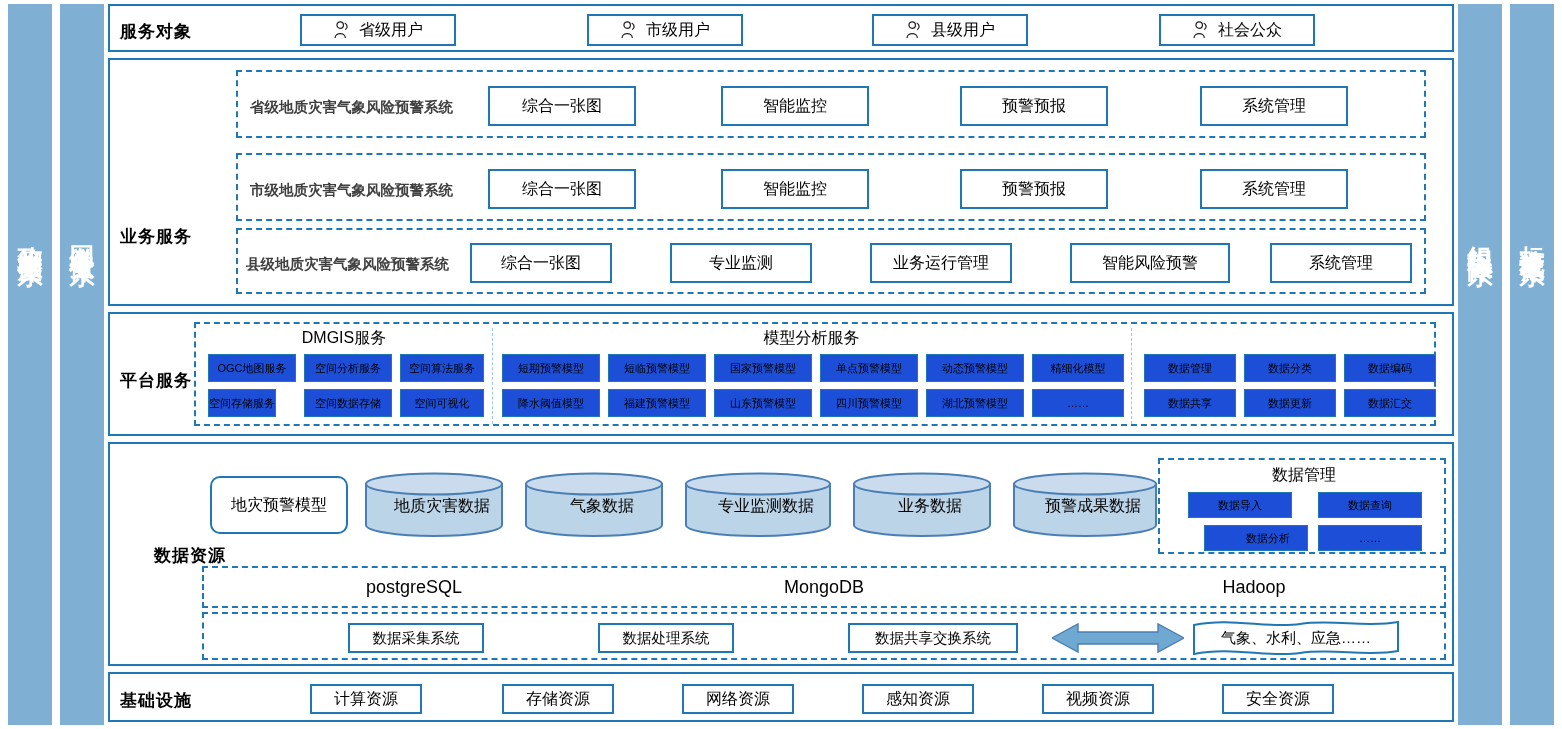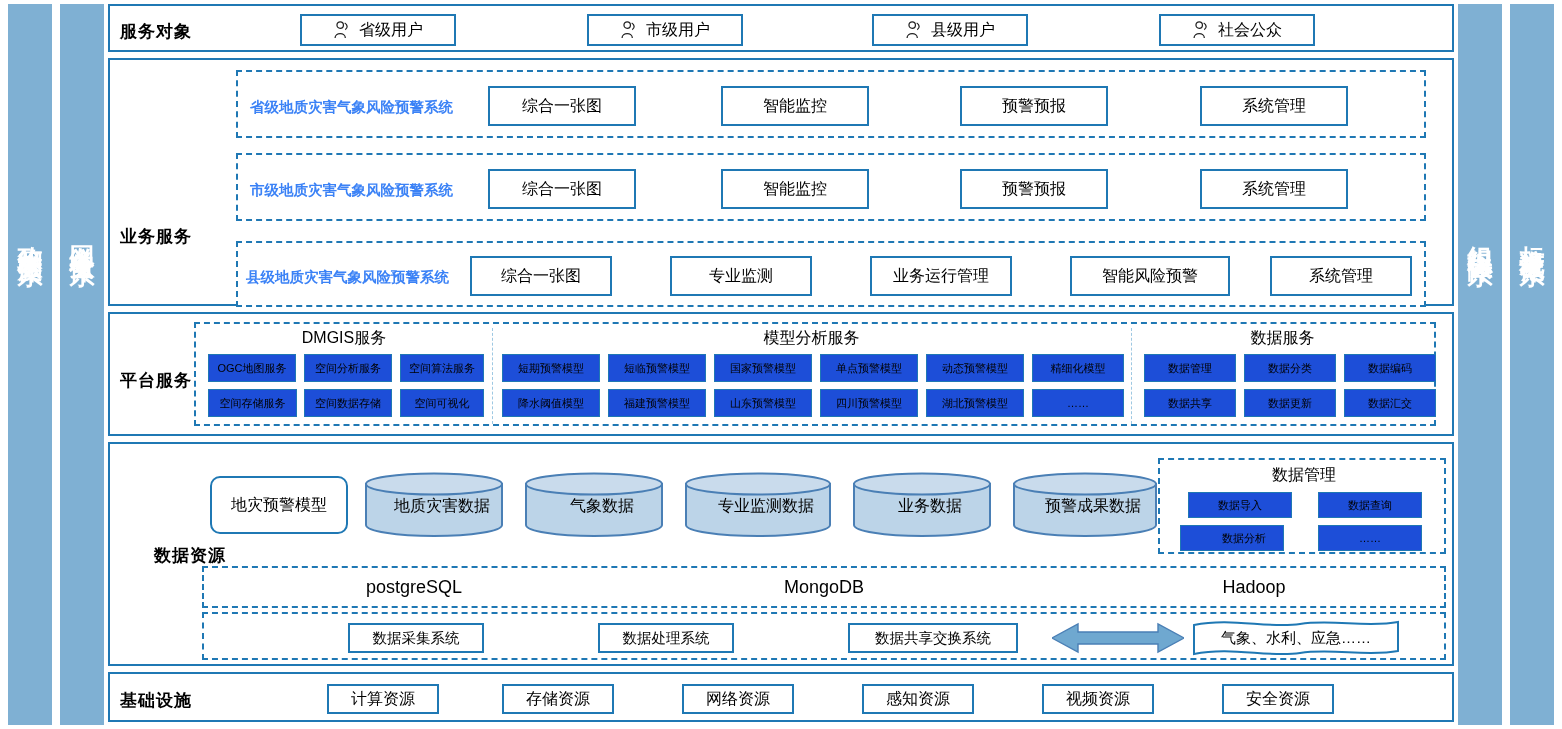--- a/index.html
+++ b/index.html
@@ -70,21 +70,21 @@
   
   #band-business{ top:58px; height:248px; }
   #band-business .band-label{ top:165px; }
   .dashbox{
     position:absolute;
     border:2.5px dashed #1f78b4;
     background:#fff;
   }
   .row-title{
     position:absolute;
-    font-size:14.5px; font-weight:bold; color:#3b82f6;
+    font-size:14.5px; font-weight:bold; color:#404040;
     white-space:nowrap;
   }
   .sqbox{
     position:absolute;
     border:2px solid #1f78b4;
     background:#fff;
     display:flex; align-items:center; justify-content:center;
     font-size:16px; color:#000; white-space:nowrap;
   }
 
@@ -216,21 +216,21 @@
     </div>
 
     <div class="dashbox" style="left:126px;top:93px;width:1190px;height:68px;">
       <div class="row-title" style="left:12px;top:26px;">市级地质灾害气象风险预警系统</div>
       <div class="sqbox" style="left:250px;top:14px;width:148px;height:40px;">综合一张图</div>
       <div class="sqbox" style="left:483px;top:14px;width:148px;height:40px;">智能监控</div>
       <div class="sqbox" style="left:722px;top:14px;width:148px;height:40px;">预警预报</div>
       <div class="sqbox" style="left:962px;top:14px;width:148px;height:40px;">系统管理</div>
     </div>
 
-    <div class="dashbox" style="left:126px;top:181px;width:1190px;height:66px;">
+    <div class="dashbox" style="left:126px;top:168px;width:1190px;height:66px;">
       <div class="row-title" style="left:8px;top:25px;">县级地质灾害气象风险预警系统</div>
       <div class="sqbox" style="left:232px;top:13px;width:142px;height:40px;">综合一张图</div>
       <div class="sqbox" style="left:432px;top:13px;width:142px;height:40px;">专业监测</div>
       <div class="sqbox" style="left:632px;top:13px;width:142px;height:40px;">业务运行管理</div>
       <div class="sqbox" style="left:832px;top:13px;width:160px;height:40px;">智能风险预警</div>
       <div class="sqbox" style="left:1032px;top:13px;width:142px;height:40px;">系统管理</div>
     </div>
   </div>
 
   <div class="band" id="band-platform">
@@ -238,39 +238,38 @@
 
     <div class="dashbox" style="left:84px;top:8px;width:1242px;height:104px;">
 
       <div class="vdiv" style="left:296px;top:4px;height:96px;"></div>
       <div class="vdiv" style="left:935px;top:4px;height:96px;"></div>
 
       <div class="group-title" style="left:0px;top:4px;width:296px;">DMGIS服务</div>
       <div class="minibox" style="left:12px;top:30px;width:88px;height:28px;">OGC地图服务</div>
       <div class="minibox" style="left:108px;top:30px;width:88px;height:28px;">空间分析服务</div>
       <div class="minibox" style="left:204px;top:30px;width:84px;height:28px;">空间算法服务</div>
-      <div class="minibox" style="left:12px;top:65px;width:89px;height:28px;">空间存储服务</div>
+      <div class="minibox" style="left:12px;top:65px;width:68px;height:28px;">空间存储服务</div>
       <div class="minibox" style="left:108px;top:65px;width:88px;height:28px;">空间数据存储</div>
       <div class="minibox" style="left:204px;top:65px;width:84px;height:28px;">空间可视化</div>
 
       <div class="group-title" style="left:296px;top:4px;width:639px;">模型分析服务</div>
       <div class="minibox" style="left:306px;top:30px;width:98px;height:28px;">短期预警模型</div>
       <div class="minibox" style="left:412px;top:30px;width:98px;height:28px;">短临预警模型</div>
       <div class="minibox" style="left:518px;top:30px;width:98px;height:28px;">国家预警模型</div>
       <div class="minibox" style="left:624px;top:30px;width:98px;height:28px;">单点预警模型</div>
       <div class="minibox" style="left:730px;top:30px;width:98px;height:28px;">动态预警模型</div>
       <div class="minibox" style="left:836px;top:30px;width:92px;height:28px;">精细化模型</div>
       <div class="minibox" style="left:306px;top:65px;width:98px;height:28px;">降水阈值模型</div>
       <div class="minibox" style="left:412px;top:65px;width:98px;height:28px;">福建预警模型</div>
       <div class="minibox" style="left:518px;top:65px;width:98px;height:28px;">山东预警模型</div>
       <div class="minibox" style="left:624px;top:65px;width:98px;height:28px;">四川预警模型</div>
       <div class="minibox" style="left:730px;top:65px;width:98px;height:28px;">湖北预警模型</div>
       <div class="minibox" style="left:836px;top:65px;width:92px;height:28px;">……</div>
 
-      <div class="group-title" style="left:935px;top:4px;width:303px;">数据服务</div>
       <div class="minibox" style="left:948px;top:30px;width:92px;height:28px;">数据管理</div>
       <div class="minibox" style="left:1048px;top:30px;width:92px;height:28px;">数据分类</div>
       <div class="minibox" style="left:1148px;top:30px;width:92px;height:28px;">数据编码</div>
       <div class="minibox" style="left:948px;top:65px;width:92px;height:28px;">数据共享</div>
       <div class="minibox" style="left:1048px;top:65px;width:92px;height:28px;">数据更新</div>
       <div class="minibox" style="left:1148px;top:65px;width:92px;height:28px;">数据汇交</div>
     </div>
   </div>
 
   <div class="band" id="band-data">
@@ -315,21 +314,21 @@
         <path d="M2 12 L2 53 A71 11 0 0 0 144 53 L144 12 Z" fill="#bcd4e8" stroke="#4a7fb5" stroke-width="2"></path>
         <ellipse cx="73" cy="12" rx="71" ry="10.5" fill="#c9dbec" stroke="#4a7fb5" stroke-width="2"></ellipse>
       </svg>
       <div class="cyl-label">预警成果数据</div>
     </div>
 
     <div class="dashbox" style="left:1048px;top:14px;width:288px;height:96px;">
       <div class="group-title" style="left:0px;top:5px;width:288px;">数据管理</div>
       <div class="minibox" style="left:28px;top:32px;width:104px;height:26px;">数据导入</div>
       <div class="minibox" style="left:158px;top:32px;width:104px;height:26px;">数据查询</div>
-      <div class="minibox" style="left:20px;top:65px;width:104px;height:26px;padding-left:24px;">数据分析</div>
+      <div class="minibox" style="left:44px;top:65px;width:104px;height:26px;padding-left:24px;">数据分析</div>
       <div class="minibox" style="left:158px;top:65px;width:104px;height:26px;">……</div>
     </div>
 
     <div class="dashbox" style="left:92px;top:122px;width:1244px;height:42px;">
       <div class="dbrow-item" style="left:90px;top:9px;width:240px;">postgreSQL</div>
       <div class="dbrow-item" style="left:500px;top:9px;width:240px;">MongoDB</div>
       <div class="dbrow-item" style="left:930px;top:9px;width:240px;">Hadoop</div>
     </div>
 
     <div class="dashbox" style="left:92px;top:168px;width:1244px;height:48px;">
@@ -347,21 +346,21 @@
         <svg width="212" height="40" viewBox="0 0 212 40">
           <path d="M4 7 C42 -1 78 11 110 6 C142 1 178 10 208 4 L208 33 C178 39 142 30 110 35 C78 40 42 28 4 36 Z" fill="#ffffff" stroke="#1f78b4" stroke-width="2"></path>
         </svg>
         <div class="wave-label">气象、水利、应急……</div>
       </div>
     </div>
   </div>
 
   <div class="band" id="band-infra">
     <div class="band-label">基础设施</div>
-    <div class="sqbox" style="left:217px;top:10px;width:112px;height:30px;">计算资源</div>
+    <div class="sqbox" style="left:200px;top:10px;width:112px;height:30px;">计算资源</div>
     <div class="sqbox" style="left:392px;top:10px;width:112px;height:30px;">存储资源</div>
     <div class="sqbox" style="left:572px;top:10px;width:112px;height:30px;">网络资源</div>
     <div class="sqbox" style="left:752px;top:10px;width:112px;height:30px;">感知资源</div>
     <div class="sqbox" style="left:932px;top:10px;width:112px;height:30px;">视频资源</div>
     <div class="sqbox" style="left:1112px;top:10px;width:112px;height:30px;">安全资源</div>
   </div>
 
 </div>
 
 </body></html>

